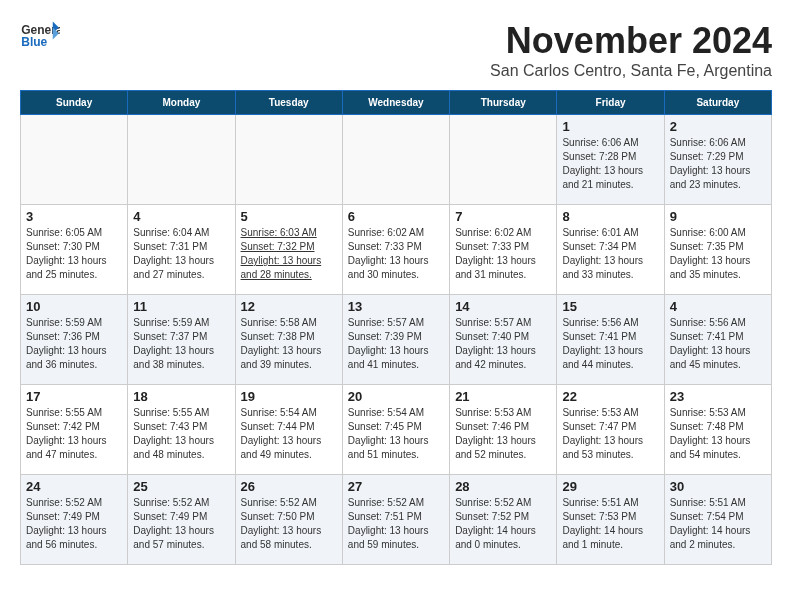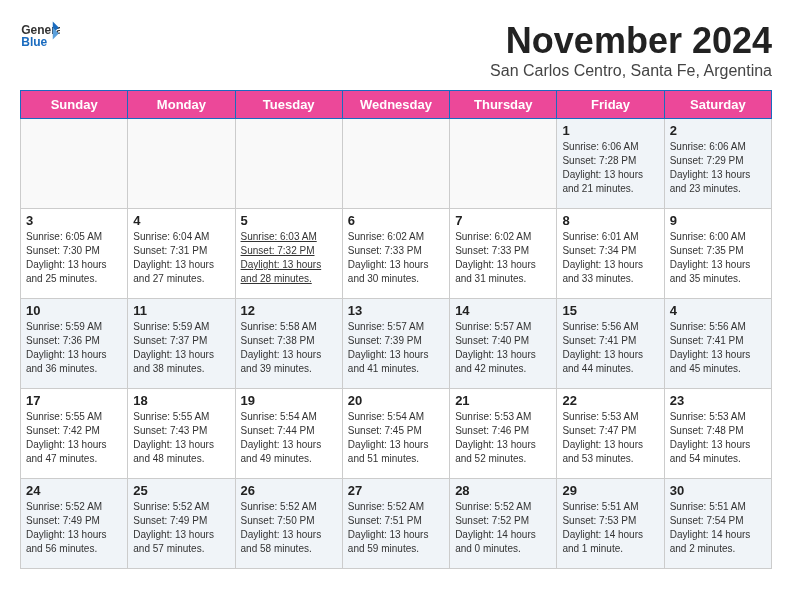--- a/index.html
+++ b/index.html
@@ -27,25 +27,25 @@
     }
     .title-section { text-align: right; }
     .month-title { font-size: 36px; font-weight: bold; color: #222; }
     .subtitle { font-size: 16px; color: #444; margin-left: 25px; }
     .calendar-table {
       width: 100%;
       border-collapse: collapse;
       table-layout: fixed;
     }
     .calendar-table th {
-      background-color: #ec4899;
+      background-color: #0c4a6e;
       color: #fff;
       text-align: center;
       padding: 6px 4px;
-      font-size: 13px;
+      font-size: 10px;
       border: 1px solid #1a6bbf;
     }
     .calendar-table td {
       border: 1px solid #ccc;
       vertical-align: top;
       padding: 4px 5px;
       height: 90px;
       font-size: 11px;
       color: #333;
       background: #fff;

